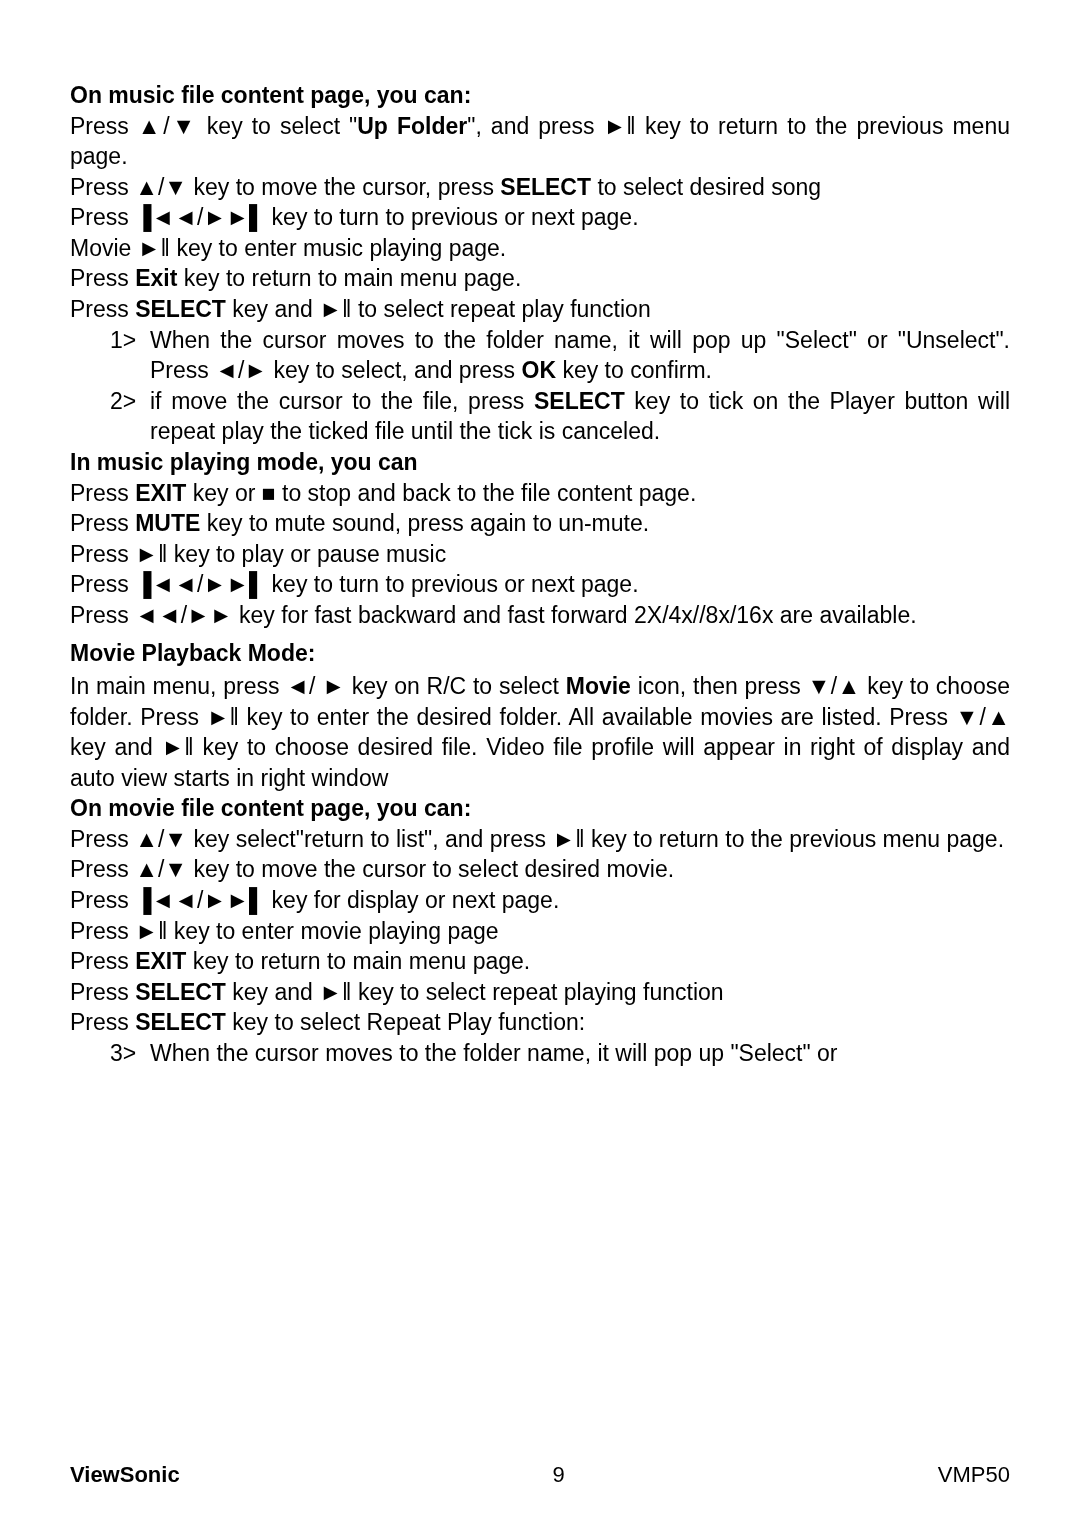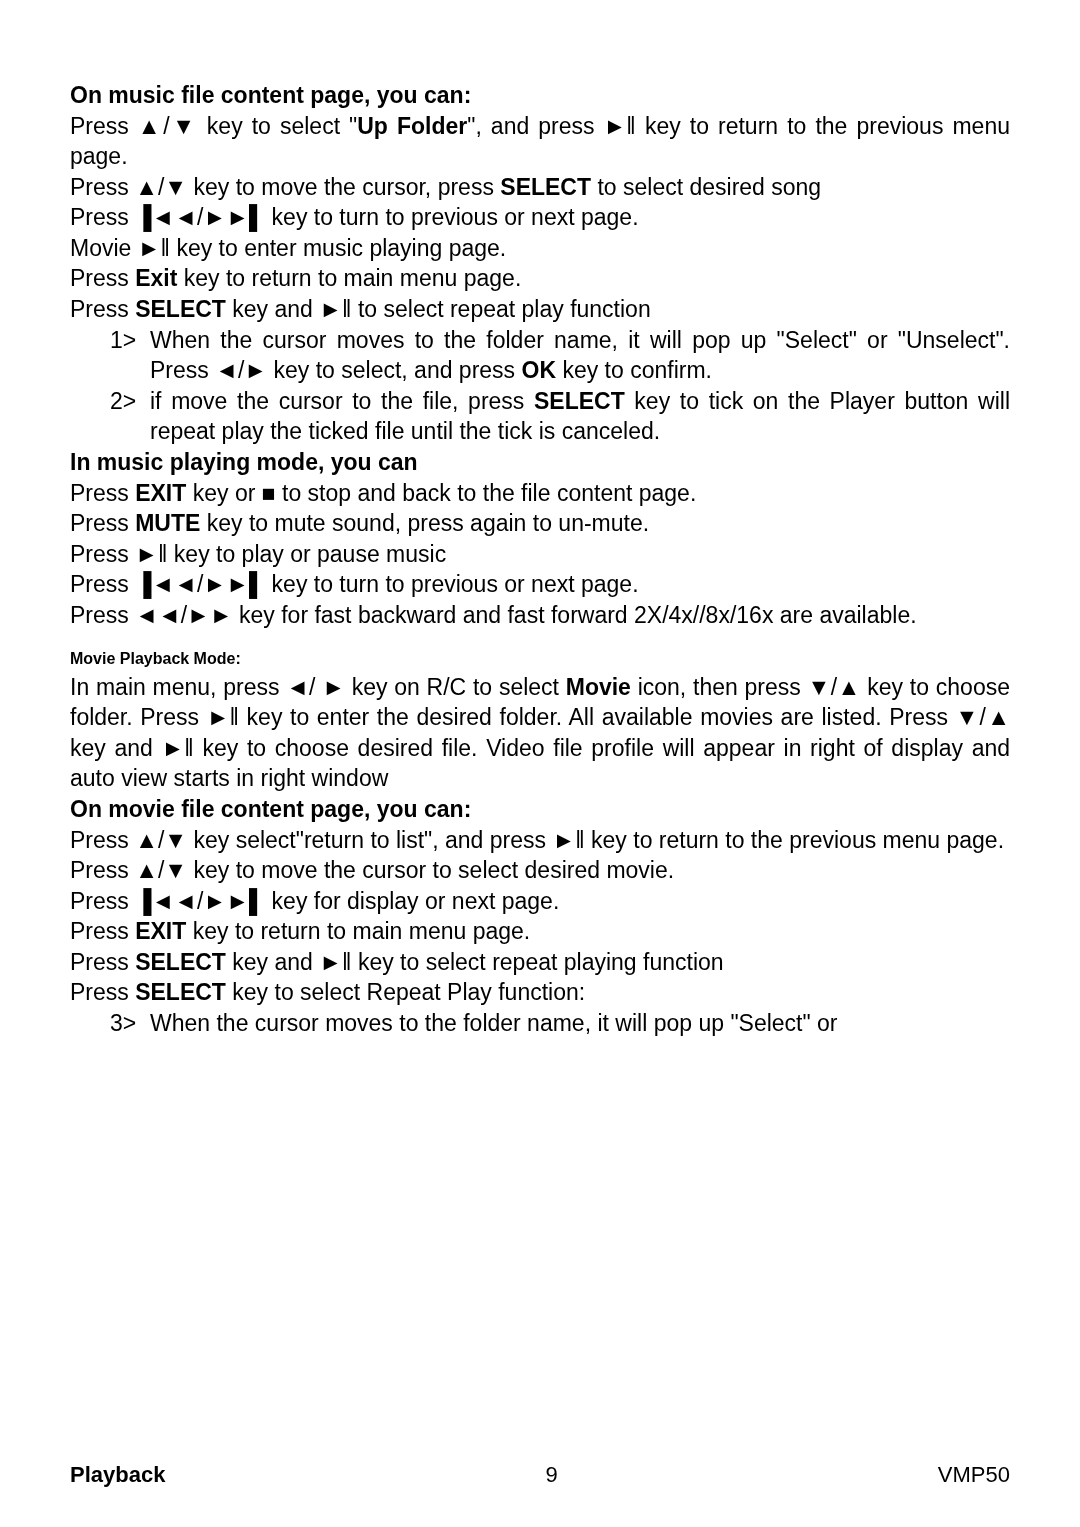--- a/index.html
+++ b/index.html
@@ -13,21 +13,21 @@
     position: relative;
     font-size: 23px;
     line-height: 1.33;
   }
   .content { text-align: justify; }
   .bold { font-weight: bold; }
   .indent1 { }
   .numitem { display: flex; margin-left: 40px; }
   .numitem .num { width: 40px; flex-shrink: 0; }
   .numitem .txt { flex: 1; text-align: justify; }
-  h2.section { font-size: 16px; font-weight: bold; margin-top: 18px; margin-bottom: 2px; }
+  h2.section { font-size: 23px; font-weight: bold; margin-top: 8px; margin-bottom: 2px; }
   .footer {
     position: absolute;
     bottom: 38px;
     left: 70px;
     right: 70px;
     display: flex;
     justify-content: space-between;
     font-size: 22px;
   }
   .footer .brand { font-weight: bold; }
@@ -62,28 +62,29 @@
   <div class="indent1">Press ▐◄◄/►►▌ key to turn to previous or next page.</div>
   <div class="indent1">Press ◄◄/►► key for fast backward and fast forward 2X/4x//8x/16x are available.</div>
 
   <h2 class="section">Movie Playback Mode:</h2>
   <div>In main menu, press ◄/ ► key on R/C to select <span class="bold">Movie</span> icon, then press ▼/▲ key to choose folder. Press ►‖ key to enter the desired folder. All available movies are listed. Press ▼/▲ key and ►‖ key to choose desired file. Video file profile will appear in right of display and auto view starts in right window</div>
 
   <div class="bold">On movie file content page, you can:</div>
   <div class="indent1">Press ▲/▼ key select"return to list", and press ►‖ key to return to the previous menu page.</div>
   <div class="indent1">Press ▲/▼ key to move the cursor to select desired movie.</div>
   <div class="indent1">Press ▐◄◄/►►▌ key for display or next page.</div>
+  <div class="indent1">Press ►‖ key to enter movie playing page</div>
   <div class="indent1">Press <span class="bold">EXIT</span> key to return to main menu page.</div>
   <div class="indent1">Press <span class="bold">SELECT</span> key and ►‖ key to select repeat playing function</div>
   <div class="indent1">Press <span class="bold">SELECT</span> key to select Repeat Play function:</div>
 
   <div class="numitem">
     <div class="num">3&gt;</div>
     <div class="txt">When the cursor moves to the folder name, it will pop up "Select" or</div>
   </div>
 
 </div>
 
 <div class="footer">
-  <span class="brand">Playback</span>
+  <span class="brand">ViewSonic</span>
   <span>9</span>
   <span>VMP50</span>
 </div>
 
 </body></html>

